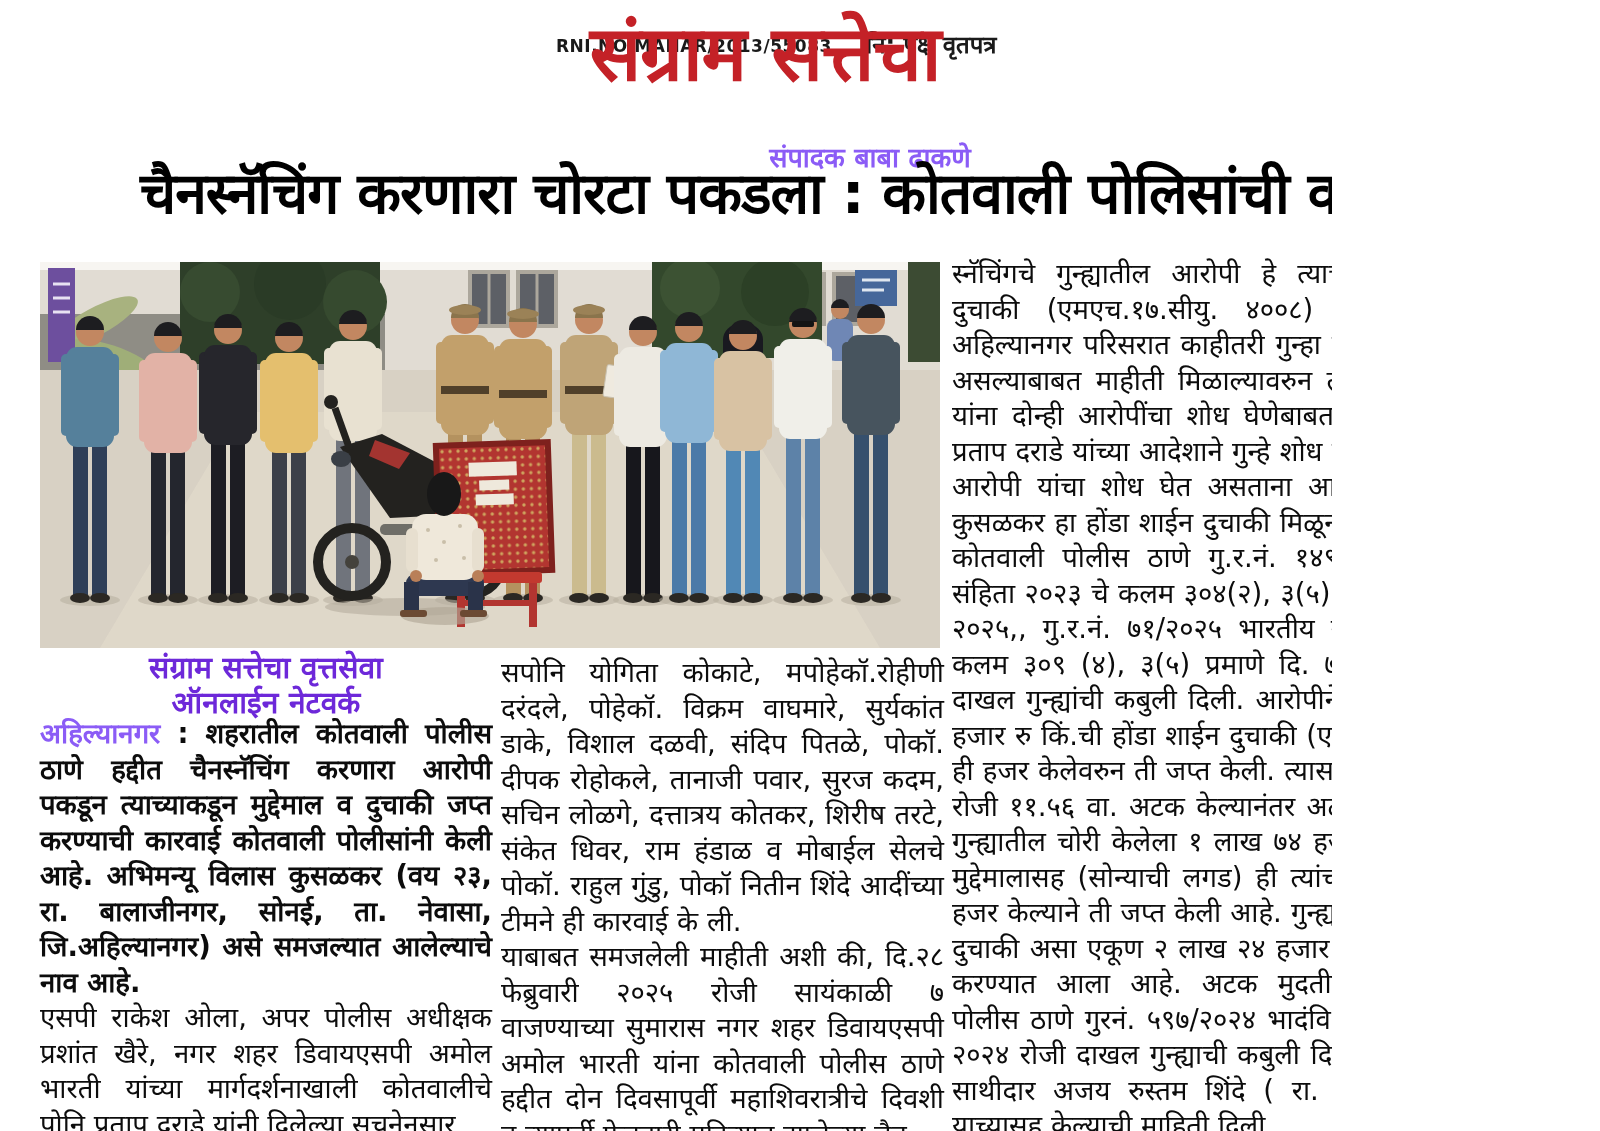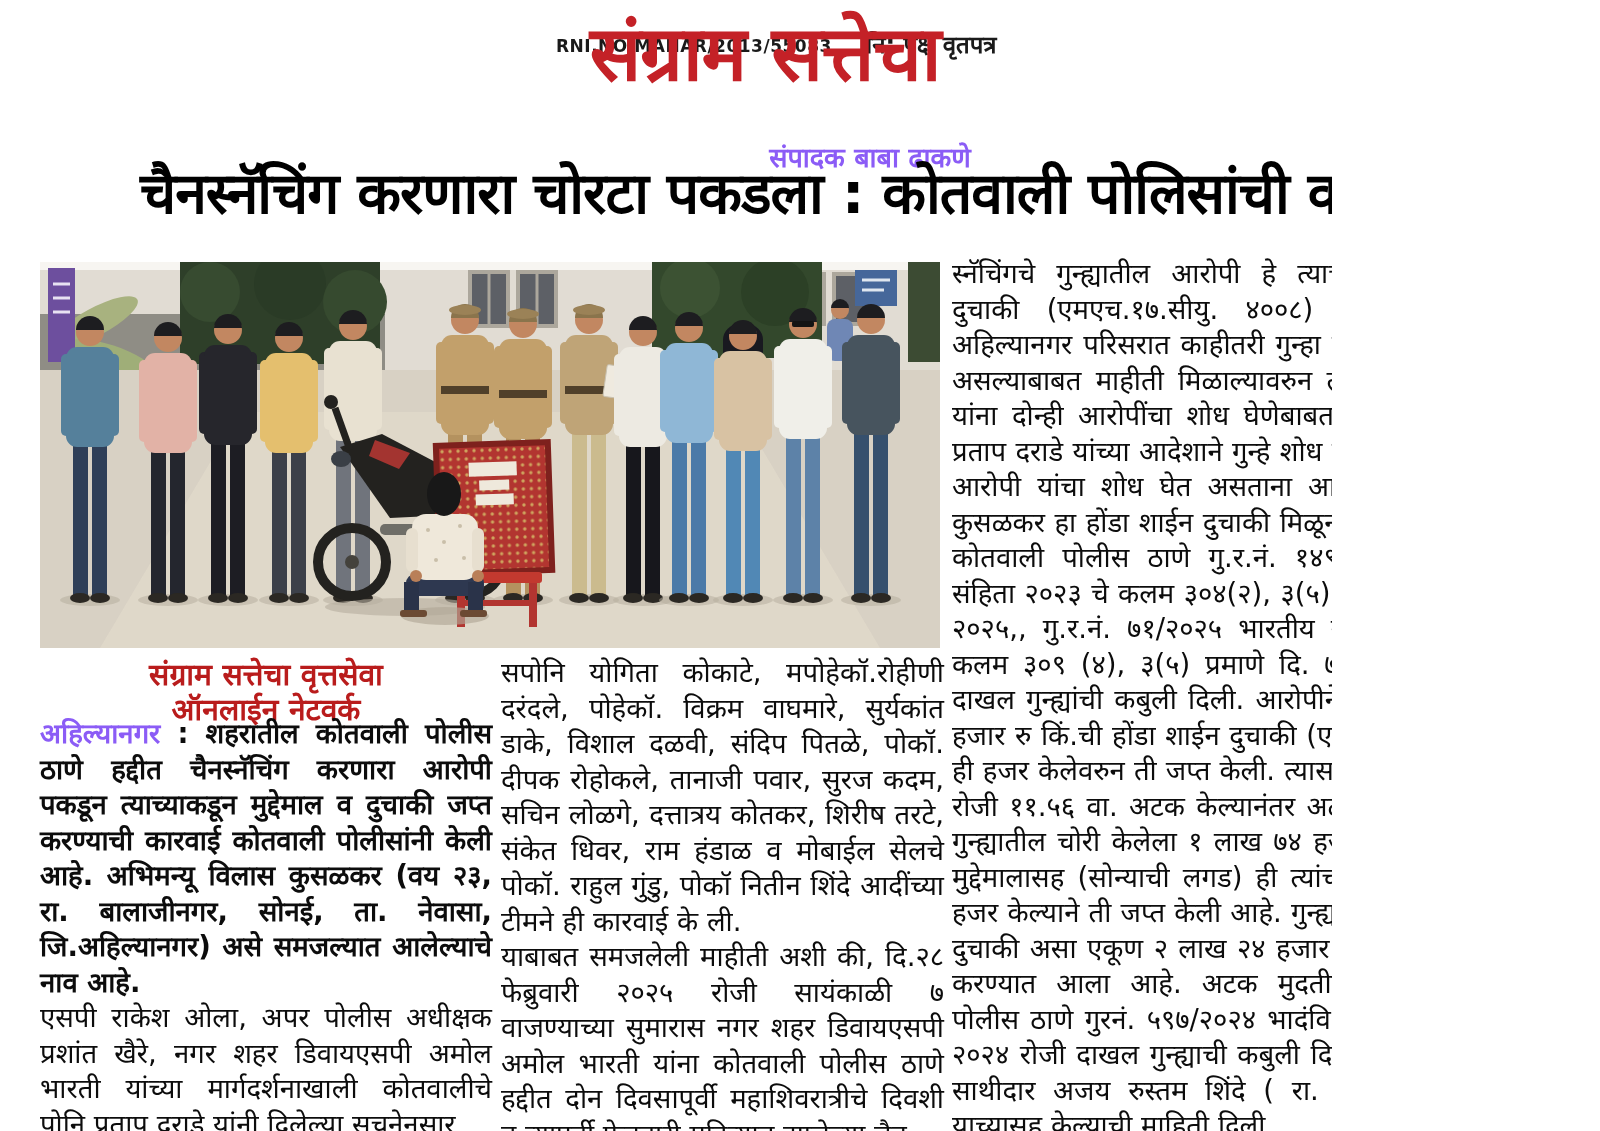--- a/index.html
+++ b/index.html
@@ -12,21 +12,21 @@
     font-size:76px;font-weight:bold;color:#c42127;letter-spacing:-1px;line-height:1.1;}
   .editor{position:absolute;left:620px;top:138px;width:500px;text-align:center;font-size:27px;font-weight:bold;color:#8b5cf6;}
 
   .headline{position:absolute;left:20px;top:152px;width:1560px;margin:0;text-align:center;
     font-size:57px;font-weight:bold;color:#000;white-space:nowrap;letter-spacing:-1px;}
 
   .photo{position:absolute;left:40px;top:262px;width:900px;height:386px;margin:0;background:#efece6;overflow:hidden;}
   .photo svg{display:block;}
 
   .caption{position:absolute;left:40px;top:650px;width:452px;text-align:center;
-    font-size:30px;font-weight:bold;color:#b91c1c;line-height:35px;margin-top:7px;}
+    font-size:30px;font-weight:bold;color:#6d28d9;line-height:35px;}
 
   .col{position:absolute;font-size:27.5px;line-height:35.5px;text-align:justify;color:#0c0c0c;}
   .col p{margin:0;}
   .col1{left:40px;top:716px;width:452px;}
   .col1 .lead{font-weight:bold;}
   .col1 .loc{color:#8b5cf6;font-weight:bold;}
   .col2{left:501px;top:655px;width:443px;}
   .col3{left:952px;top:256px;width:612px;}
 </style>
 </head>

